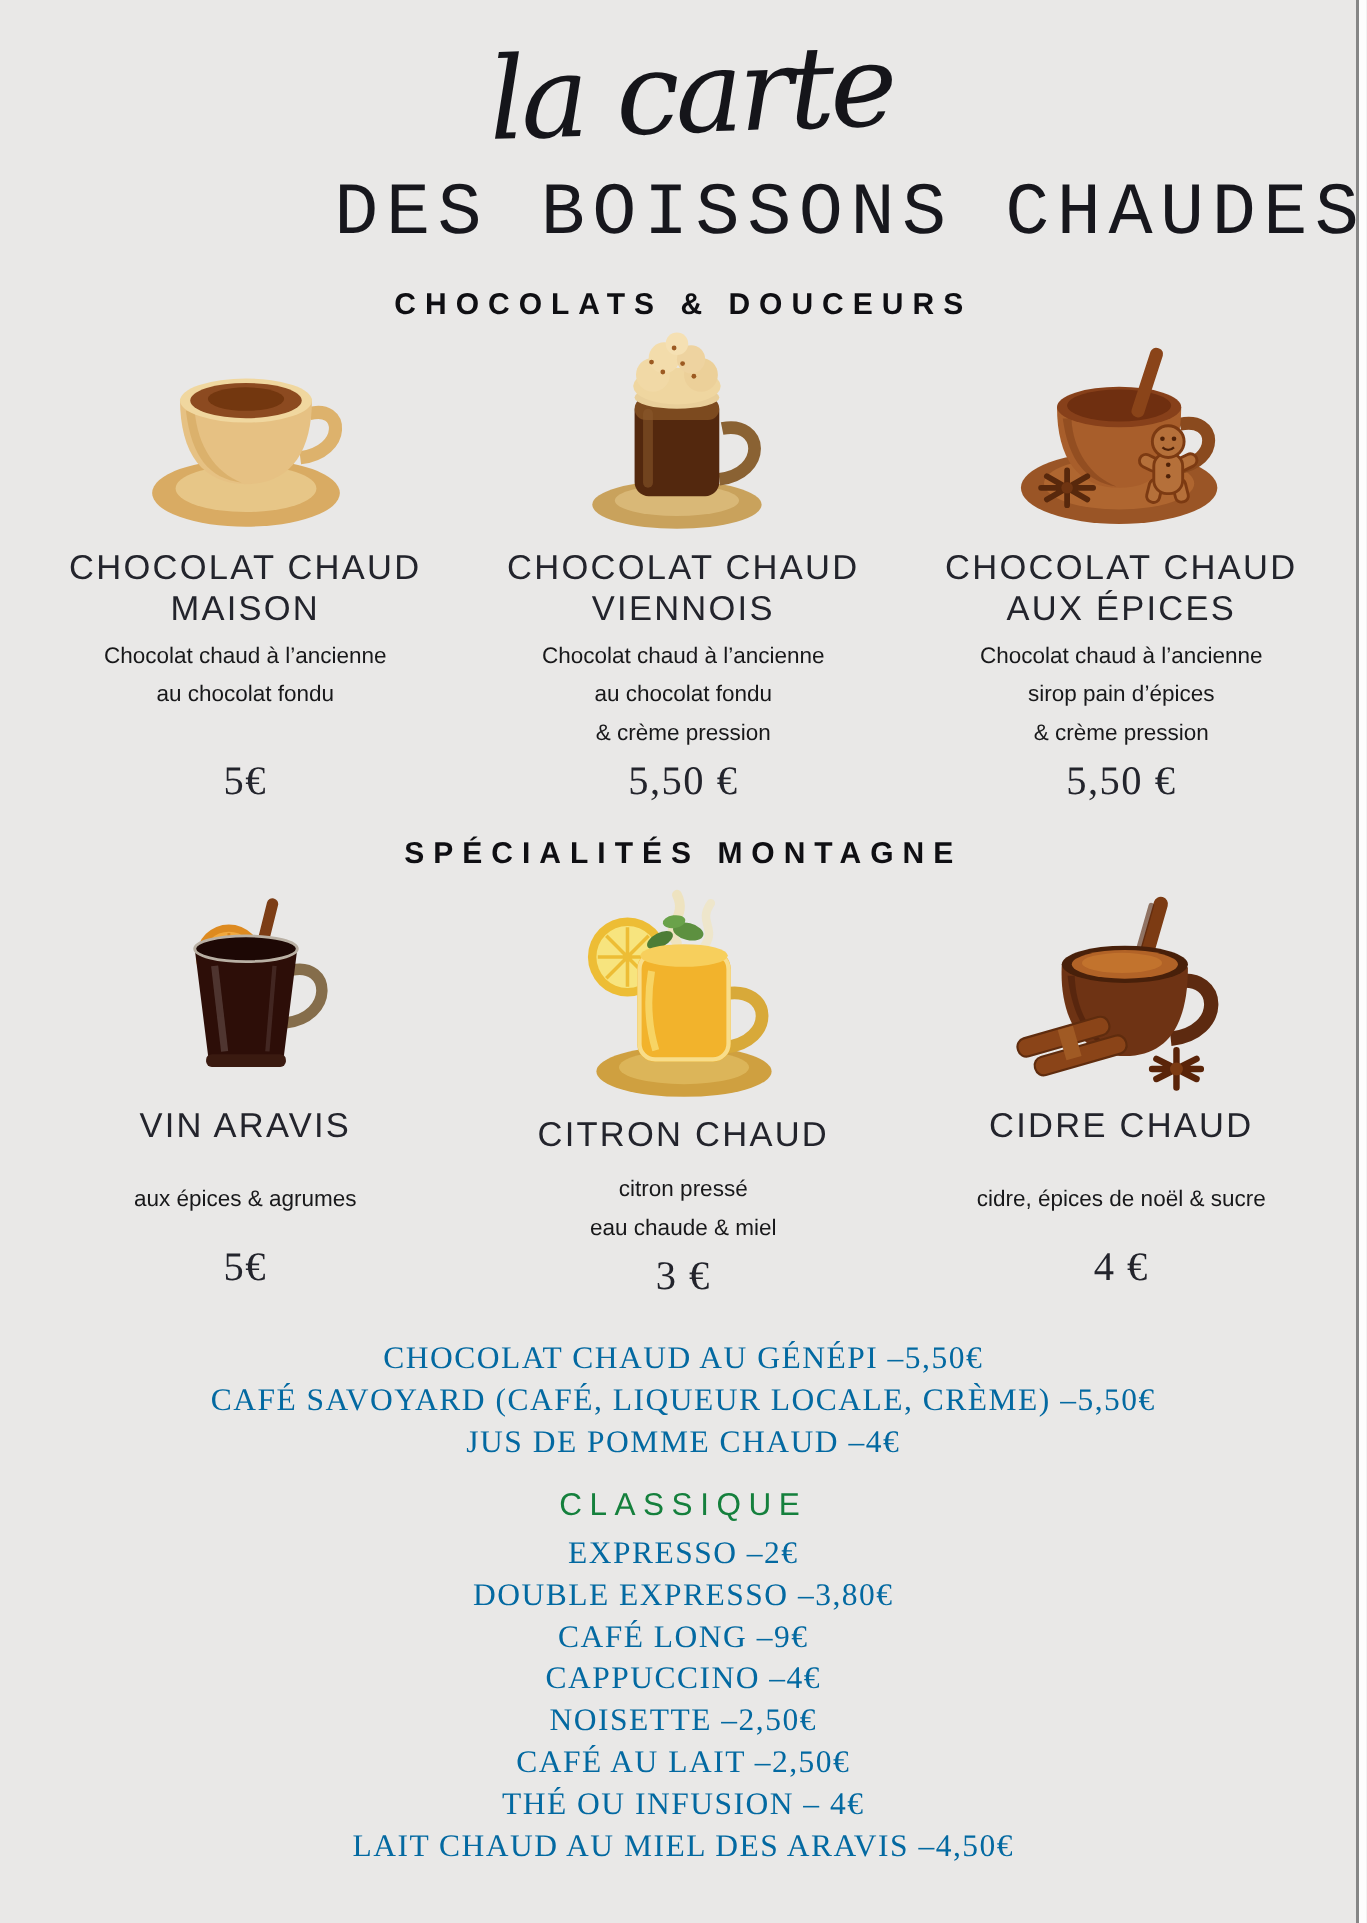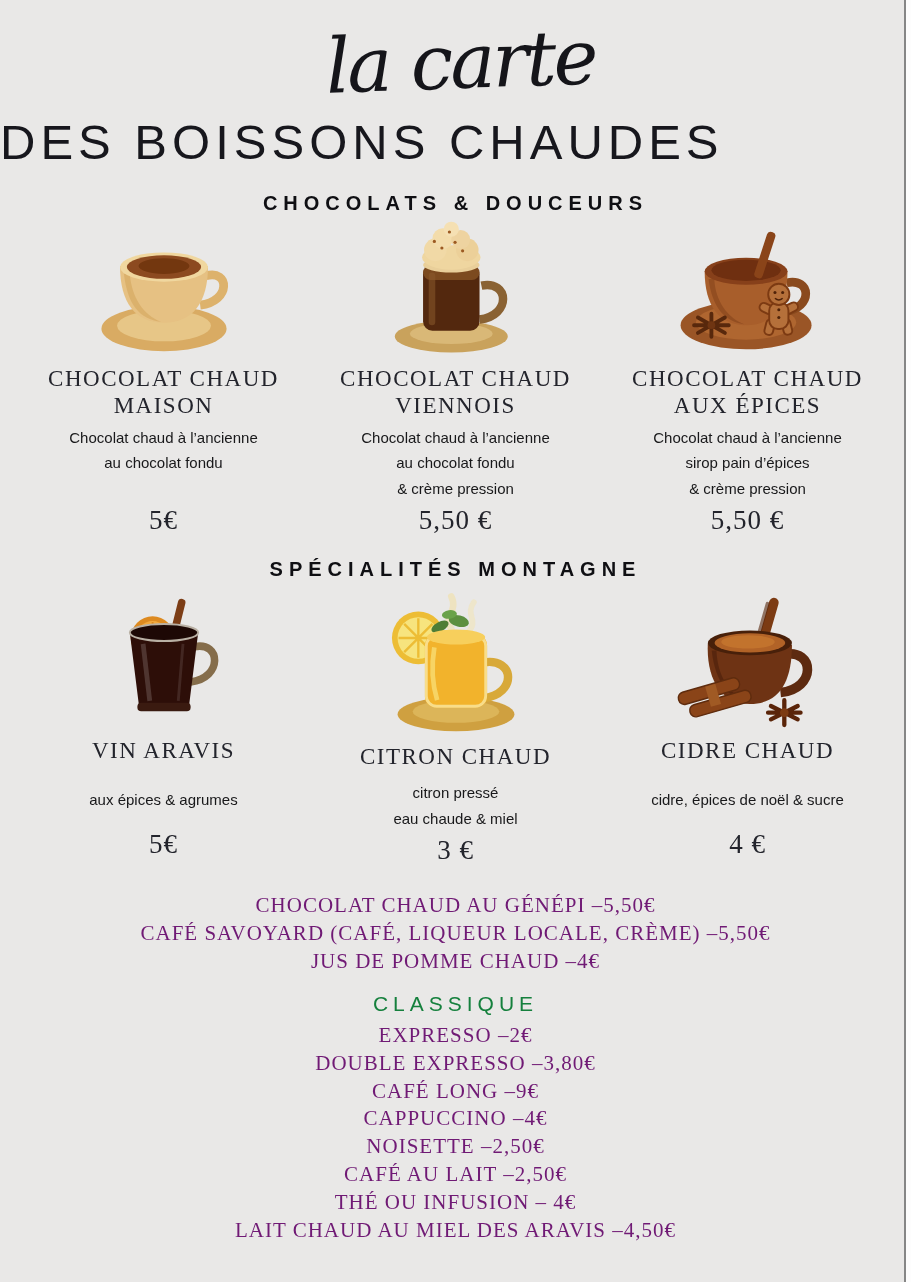--- a/index.html
+++ b/index.html
@@ -22,42 +22,42 @@
     line-height:1;
     text-align:center;
     padding-top:24px;
     margin-left:10px;
     transform:rotate(-2deg);
     color:#15151a;
     letter-spacing:-3px;
     height:96px;
   }
   .main-title {
-    font-family:Liberation Sans, sans-serif;
+    font-family:Liberation Mono, monospace;
     font-size:49px;
     letter-spacing:5px;
-    text-align:left;
+    text-align:right;
     color:#17171d;
     margin-top:-4px;
     line-height:1.1;
   }
   .section-heading {
     font-size:20px;
     font-weight:bold;
     letter-spacing:6px;
     text-align:center;
     color:#0f0f13;
     margin-top:22px;
   }
   .items-row { display:flex; justify-content:center; margin-top:8px; }
   .item { width:292px; text-align:center; }
   .illu { height:134px; display:flex; align-items:flex-end; justify-content:center; }
   .illu svg { display:block; }
   .item-name {
-    font-family:Liberation Serif, serif;
+    font-family:Liberation Sans, sans-serif;
     font-size:23px;
     letter-spacing:1.5px;
     line-height:1.2;
     color:#23242c;
     margin-top:8px;
     padding:0 14px;
   }
   .row1 .item-name { min-height:56px; }
   .row2 .item-name { min-height:30px; }
   .item-desc { font-size:15px; line-height:1.7; color:#18181a; margin-top:4px; }
@@ -68,21 +68,21 @@
     font-size:27px;
     letter-spacing:1px;
     color:#23242c;
   }
   .serif-block { margin-top:26px; text-align:center; }
   .serif-line {
     font-family:"Liberation Serif", serif;
     font-size:21px;
     letter-spacing:1px;
     line-height:1.33;
-    color:#701a75;
+    color:#0369a1;
   }
   .sub-heading {
     font-size:21px;
     font-weight:normal;
     letter-spacing:5px;
     text-align:center;
     color:#15803d;
     margin-top:16px;
     margin-bottom:6px;
   }

